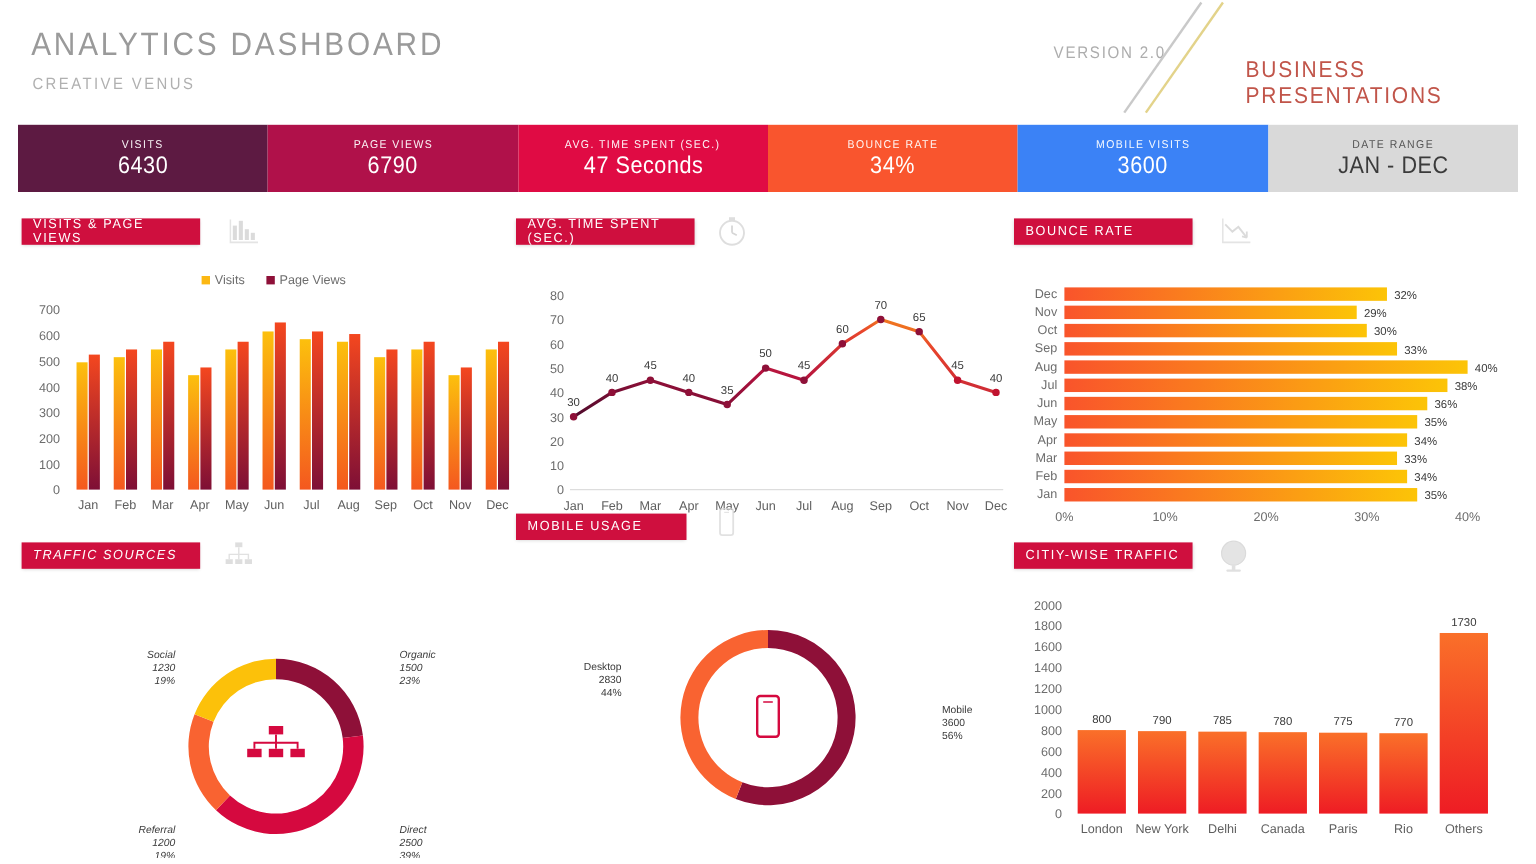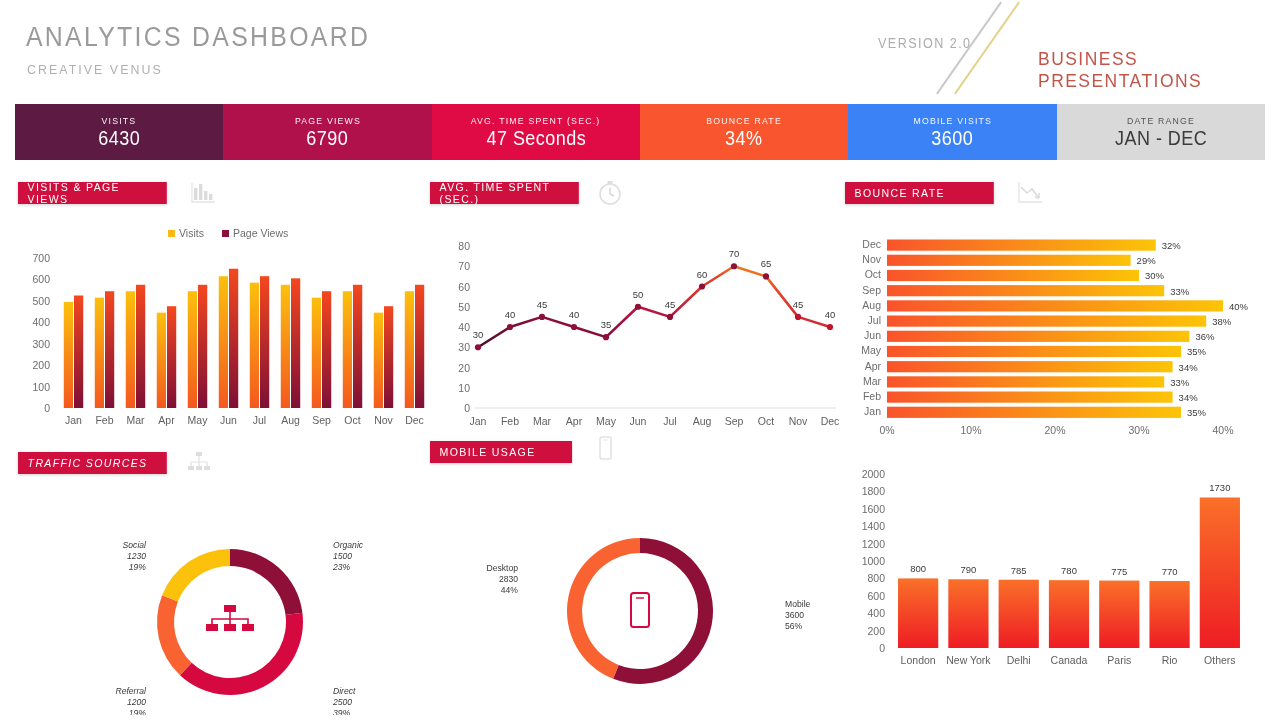--- a/index.html
+++ b/index.html
@@ -344,21 +344,21 @@
     <g transform="translate(212,140)">
       <rect x="-6" y="-17" width="12" height="7" fill="#d5093f"></rect>
       <rect x="-24" y="2" width="12" height="7" fill="#d5093f"></rect>
       <rect x="-6" y="2" width="12" height="7" fill="#d5093f"></rect>
       <rect x="12" y="2" width="12" height="7" fill="#d5093f"></rect>
       <path d="M0 -10 L0 -3 M-18 2 L-18 -3 L18 -3 L18 2 M0 -3 L0 2" stroke="#d5093f" stroke-width="1.6" fill="none"></path>
     </g>
   </svg>
 </div>
 
-<div class="panel" style="left:430px; top:441px; width:412px; height:265px;">
+<div class="panel" style="left:430px; top:428px; width:412px; height:265px;">
   <div class="panel-title-row">
     <div class="pill pill-wide2">MOBILE USAGE</div>
     <svg class="pill-icon" style="left:158px; top:-8px;" viewBox="0 0 34 34">
       <rect x="12" y="4" width="11" height="22" rx="2" stroke="#d8d8d8" stroke-width="1.5" fill="none"></rect>
       <line x1="15.5" y1="7" x2="19.5" y2="7" stroke="#dcdcdc" stroke-width="1"></line>
     </svg>
   </div>
   <svg id="svg-mobile" width="412" height="233">
     <g id="mobile-donut">
         <path d="M210 67 A73 73 0 1 1 183.12690765401848 207.87368346984235 L188.64877594428867 193.9270361815186 A58 58 0 1 0 210 82 Z" fill="#8e1038"></path>
@@ -373,20 +373,28 @@
         <text x="88" y="122" text-anchor="end" class="donut-lbl">44%</text>
       </g>
     <g transform="translate(210,140)">
       <rect x="-9" y="-18" width="18" height="34" rx="2.5" stroke="#d5093f" stroke-width="2" fill="none"></rect>
       <line x1="-4" y1="-13" x2="4" y2="-13" stroke="#d5093f" stroke-width="1.4"></line>
     </g>
   </svg>
 </div>
 
 <div class="panel" style="left:845px; top:452px; width:430px; height:265px;">
+  <div class="panel-title-row">
+    <div class="pill pill-wide">CITIY-WISE TRAFFIC</div>
+    <svg class="pill-icon" style="left:166px;" viewBox="0 0 34 34">
+      <circle cx="17" cy="15" r="10" fill="#dcdcdc" stroke="#cfcfcf" stroke-width="1"></circle>
+      <rect x="15.5" y="25" width="3" height="4" fill="#d6d6d6"></rect>
+      <rect x="11" y="28.5" width="12" height="2" rx="1" fill="#d6d6d6"></rect>
+    </svg>
+  </div>
   <svg id="svg-city" width="430" height="233">
     <defs>
       <linearGradient id="gCity" x1="0" y1="0" x2="0" y2="1">
         <stop offset="0%" stop-color="#fa7029"></stop>
           <stop offset="100%" stop-color="#ee1c24"></stop>
       </linearGradient>
     </defs>
     <g id="city-yaxis">
         <text x="40" y="200" text-anchor="end" class="axis-lbl">0</text>
         <text x="40" y="182.6" text-anchor="end" class="axis-lbl">200</text>

